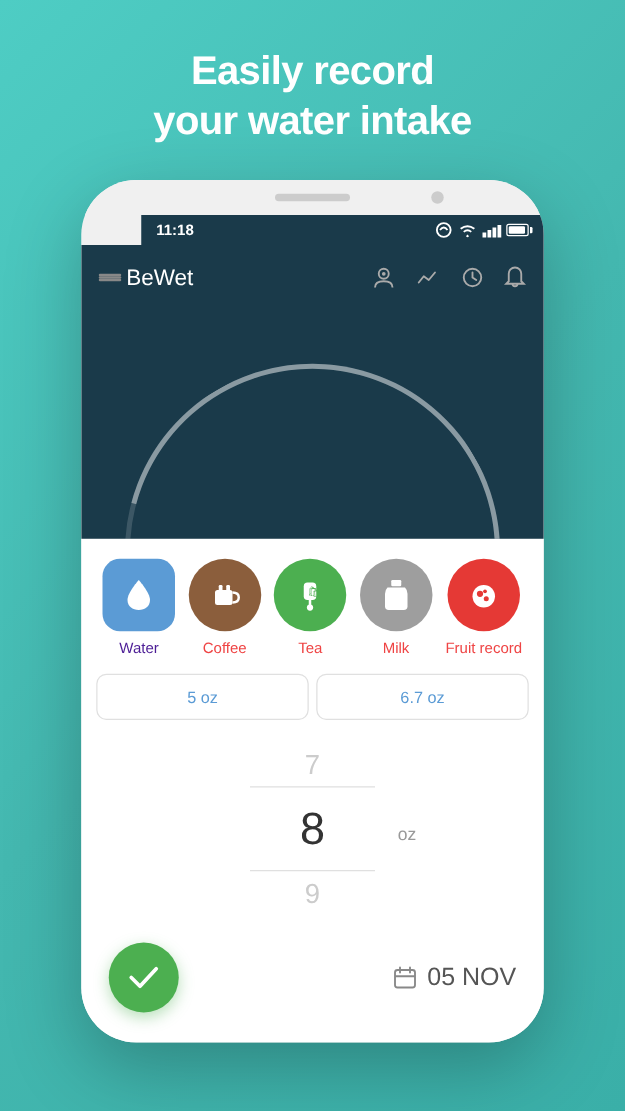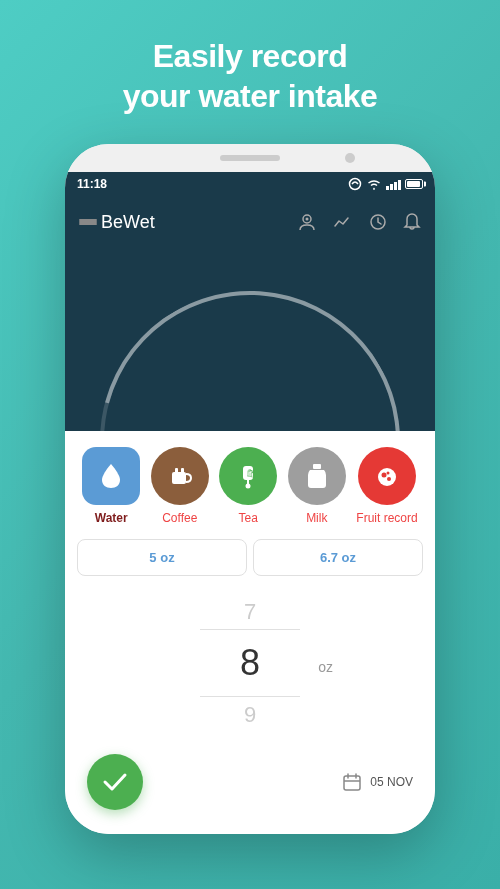--- a/index.html
+++ b/index.html
@@ -65,20 +65,21 @@
     }
 
     
     .status-bar {
       background: #1a3a4a;
       height: 24px;
       display: flex;
       align-items: center;
       justify-content: space-between;
       padding: 0 12px;
+      margin-left: 48px;
     }
 
     .status-time {
       color: white;
       font-size: 12px;
       font-weight: 600;
     }
 
     .status-icons {
       display: flex;
@@ -256,40 +257,40 @@
       background: #e53935;
       border-radius: 50%;
     }
 
     .drink-label {
       font-size: 12px;
       color: #ef4444;
     }
 
     .drink-label.active {
-      color: #7f1d1d;
-      font-weight: 700;
+      color: #4c1d95;
+      font-weight: 400;
     }
 
     
     .amount-buttons {
       display: flex;
       justify-content: space-around;
       gap: 6px;
     }
 
     .amount-btn {
       flex: 1;
       padding: 10px 10px;
       border: 1.5px solid #e0e0e0;
       border-radius: 8px;
       background: white;
       color: #5b9bd5;
       font-size: 13px;
-      font-weight: 700;
+      font-weight: 400;
       cursor: pointer;
       text-align: center;
     }
 
     
     .number-picker {
       display: flex;
       flex-direction: column;
       align-items: center;
       position: relative;
@@ -514,18 +515,18 @@
           <path d="M3 10 L10 17 L23 3" stroke="white" stroke-width="3" stroke-linecap="round" stroke-linejoin="round" fill="none"></path>
         </svg>
       </button>
       <div class="date-display" style="cursor:pointer;">
         <svg width="20" height="20" viewBox="0 0 20 20" fill="none">
           <rect x="2" y="4" width="16" height="14" rx="2" stroke="#888" stroke-width="1.5" fill="none"></rect>
           <line x1="6" y1="2" x2="6" y2="6" stroke="#888" stroke-width="1.5" stroke-linecap="round"></line>
           <line x1="14" y1="2" x2="14" y2="6" stroke="#888" stroke-width="1.5" stroke-linecap="round"></line>
           <line x1="2" y1="9" x2="18" y2="9" stroke="#888" stroke-width="1.5"></line>
         </svg>
-        <span style="color:#555; font-size:12px; font-weight:500;">05 NOV</span>
+        <span style="color:#555; font-size:20px; font-weight:500;">05 NOV</span>
       </div>
     </div>
 
   </div>
 </div>
 
 </body></html>

